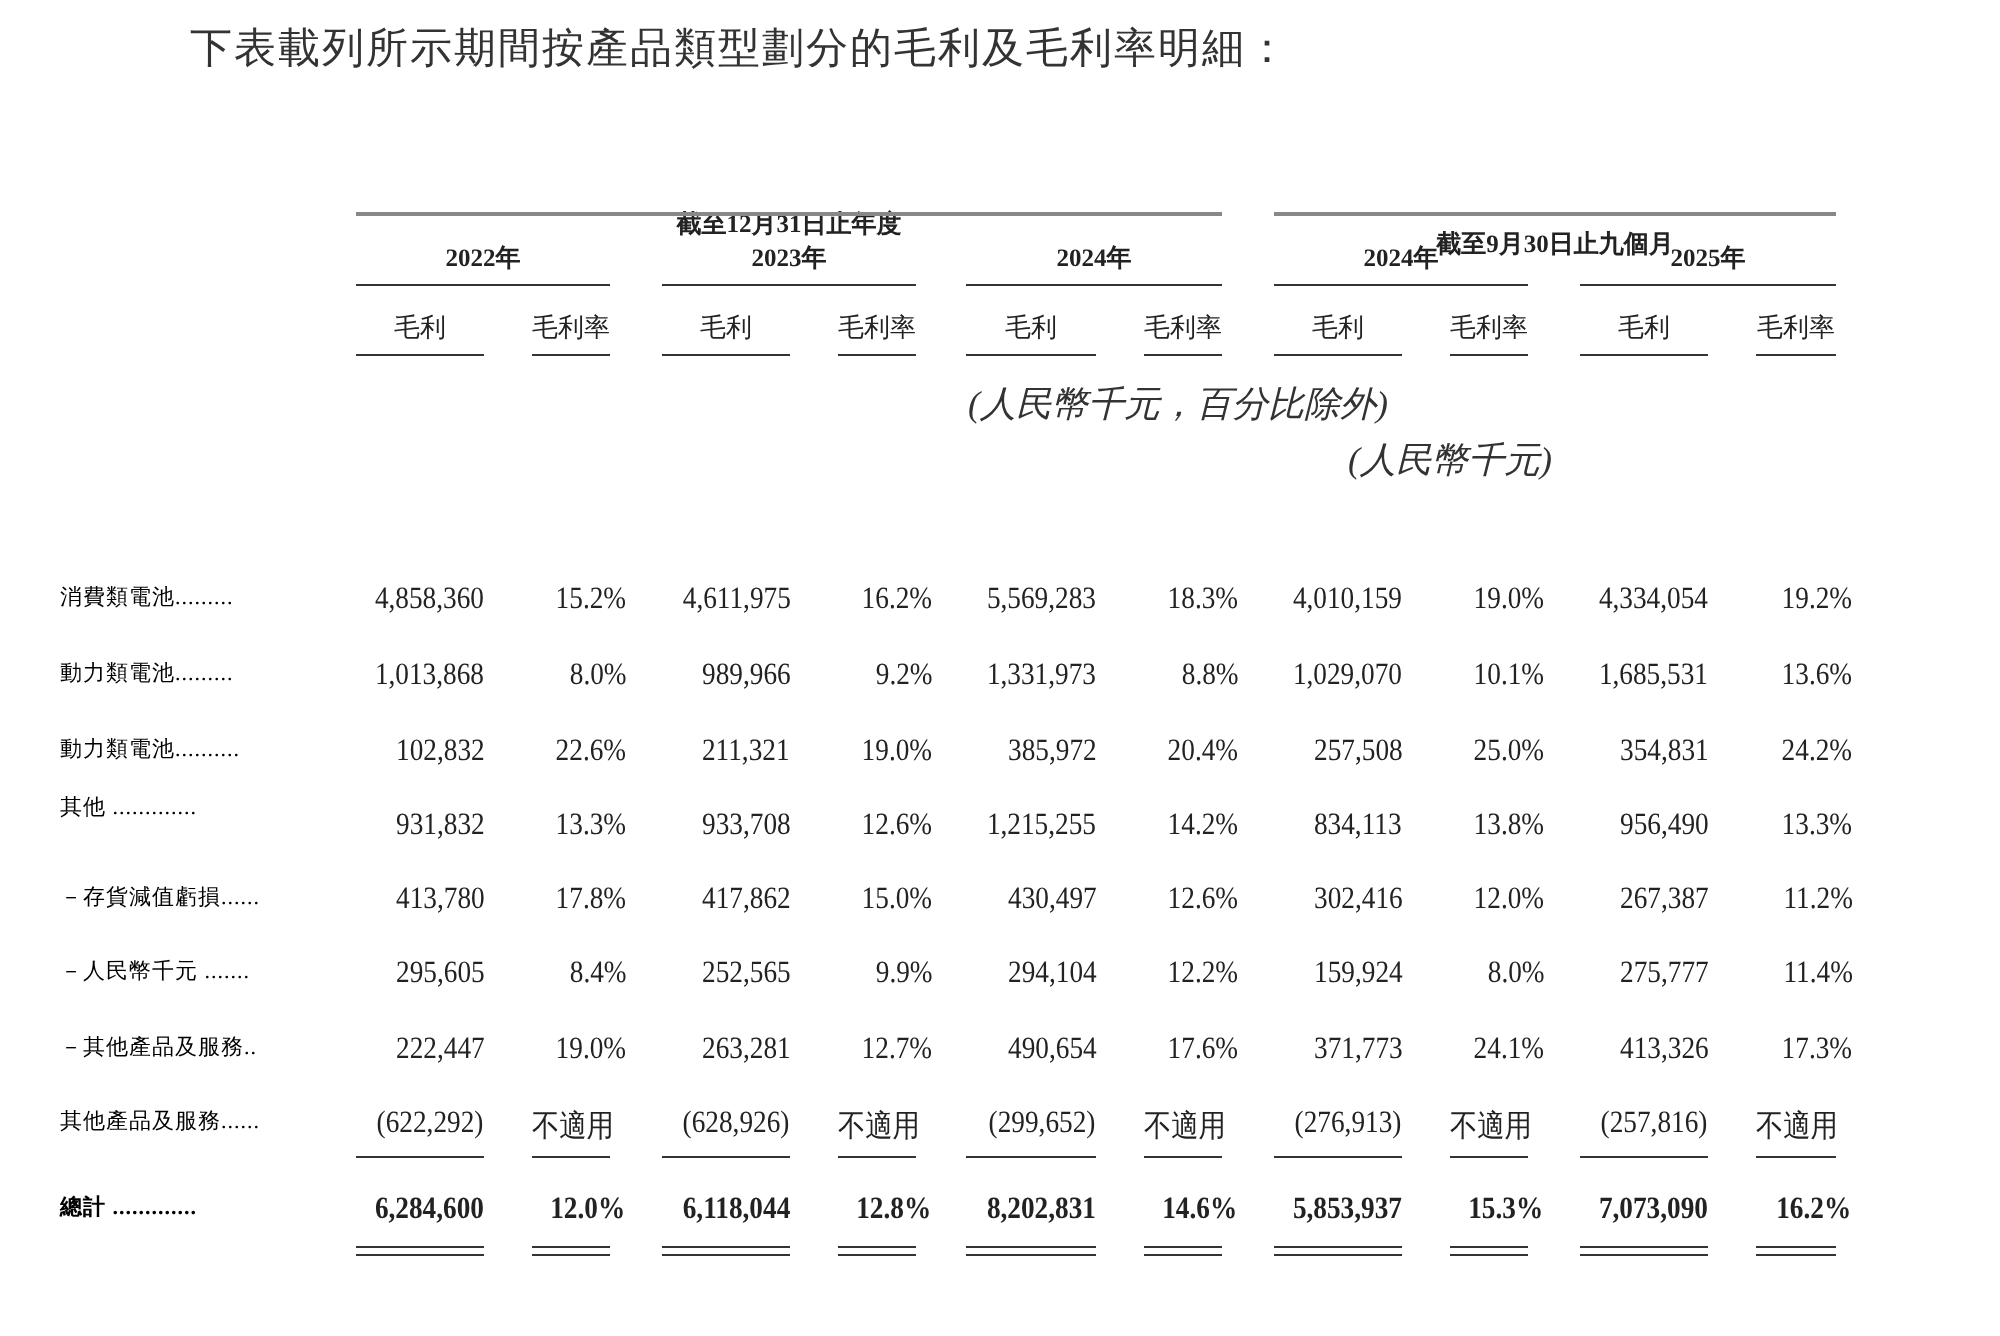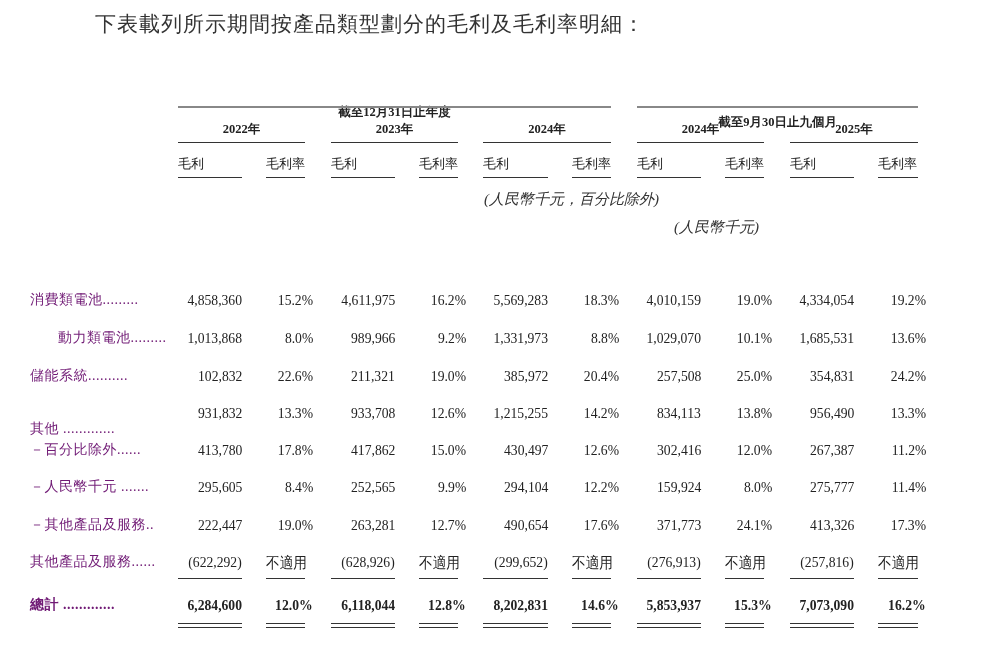--- a/index.html
+++ b/index.html
@@ -1,25 +1,25 @@
 <!DOCTYPE html>
 <html><head>
 <meta charset="utf-8">
 <style>
   html, body { margin:0; padding:0; background:#ffffff; }
   body { width:1000px; height:668px; position:relative; overflow:hidden;
          font-family:"Liberation Serif","DejaVu Serif",serif; color:#222; }
   .intro { position:absolute; left:95px; top:10px; font-size:21px; letter-spacing:1px; color:#333; }
   .abs { position:absolute; white-space:nowrap; }
   .hdr { font-size:12.5px; font-weight:bold; text-align:center; color:#222; }
-  .sub { font-size:13px; text-align:left; color:#222; }
+  .sub { font-size:13px; text-align:center; color:#222; }
   .hline { position:absolute; height:0; border-top:2px solid #888; }
   .uline { position:absolute; height:0; border-top:1.5px solid #333; }
-  .note { font-size:15px; font-style:italic; color:#333; }
-  .row-label { position:absolute; left:30px; font-size:14px; color:#701a75; letter-spacing:0.5px;font-family:Liberation Serif, serif; }
+  .note { font-size:18px; font-style:italic; color:#333; }
+  .row-label { position:absolute; left:30px; font-size:11px; color:#000000; letter-spacing:0.5px;font-family:Liberation Serif, serif; }
   .cell { position:absolute; font-size:15.5px; text-align:right; color:#222; transform:scaleX(0.88); transform-origin:right center; }
   .cell.na { text-align:left; transform-origin:left center; }
   .bold { font-weight:bold; }
   .dbl { position:absolute; height:3px; border-top:1.5px solid #333; border-bottom:1.5px solid #333; }
 </style>
 </head>
 <body>
 
 <div class="intro">下表載列所示期間按產品類型劃分的毛利及毛利率明細：</div>
 
@@ -71,54 +71,54 @@
     <div class="cell" style="top: 291px; right: 758px;">4,858,360</div>
     <div class="cell" style="top: 291px; right: 687px;">15.2%</div>
     <div class="cell" style="top: 291px; right: 605px;">4,611,975</div>
     <div class="cell" style="top: 291px; right: 534px;">16.2%</div>
     <div class="cell" style="top: 291px; right: 452px;">5,569,283</div>
     <div class="cell" style="top: 291px; right: 381px;">18.3%</div>
     <div class="cell" style="top: 291px; right: 299px;">4,010,159</div>
     <div class="cell" style="top: 291px; right: 228px;">19.0%</div>
     <div class="cell" style="top: 291px; right: 146px;">4,334,054</div>
     <div class="cell" style="top: 291px; right: 74px;">19.2%</div>
-    <div class="row-label" style="top: 329px; margin-left: 28px;">動力類電池.........</div>
+    <div class="row-label" style="top: 329px;">動力類電池.........</div>
     <div class="cell" style="top: 329px; right: 758px;">1,013,868</div>
     <div class="cell" style="top: 329px; right: 687px;">8.0%</div>
     <div class="cell" style="top: 329px; right: 605px;">989,966</div>
     <div class="cell" style="top: 329px; right: 534px;">9.2%</div>
     <div class="cell" style="top: 329px; right: 452px;">1,331,973</div>
     <div class="cell" style="top: 329px; right: 381px;">8.8%</div>
     <div class="cell" style="top: 329px; right: 299px;">1,029,070</div>
     <div class="cell" style="top: 329px; right: 228px;">10.1%</div>
     <div class="cell" style="top: 329px; right: 146px;">1,685,531</div>
     <div class="cell" style="top: 329px; right: 74px;">13.6%</div>
-    <div class="row-label" style="top: 367px;">儲能系統..........</div>
+    <div class="row-label" style="top: 367px;">動力類電池..........</div>
     <div class="cell" style="top: 367px; right: 758px;">102,832</div>
     <div class="cell" style="top: 367px; right: 687px;">22.6%</div>
     <div class="cell" style="top: 367px; right: 605px;">211,321</div>
     <div class="cell" style="top: 367px; right: 534px;">19.0%</div>
     <div class="cell" style="top: 367px; right: 452px;">385,972</div>
     <div class="cell" style="top: 367px; right: 381px;">20.4%</div>
     <div class="cell" style="top: 367px; right: 299px;">257,508</div>
     <div class="cell" style="top: 367px; right: 228px;">25.0%</div>
     <div class="cell" style="top: 367px; right: 146px;">354,831</div>
     <div class="cell" style="top: 367px; right: 74px;">24.2%</div>
-    <div class="row-label" style="top: 420px;">其他 .............</div>
+    <div class="row-label" style="top: 396px;">其他 .............</div>
     <div class="cell" style="top: 404px; right: 758px;">931,832</div>
     <div class="cell" style="top: 404px; right: 687px;">13.3%</div>
     <div class="cell" style="top: 404px; right: 605px;">933,708</div>
     <div class="cell" style="top: 404px; right: 534px;">12.6%</div>
     <div class="cell" style="top: 404px; right: 452px;">1,215,255</div>
     <div class="cell" style="top: 404px; right: 381px;">14.2%</div>
     <div class="cell" style="top: 404px; right: 299px;">834,113</div>
     <div class="cell" style="top: 404px; right: 228px;">13.8%</div>
     <div class="cell" style="top: 404px; right: 146px;">956,490</div>
     <div class="cell" style="top: 404px; right: 74px;">13.3%</div>
-    <div class="row-label" style="top: 441px;">－百分比除外......</div>
+    <div class="row-label" style="top: 441px;">－存貨減值虧損......</div>
     <div class="cell" style="top: 441px; right: 758px;">413,780</div>
     <div class="cell" style="top: 441px; right: 687px;">17.8%</div>
     <div class="cell" style="top: 441px; right: 605px;">417,862</div>
     <div class="cell" style="top: 441px; right: 534px;">15.0%</div>
     <div class="cell" style="top: 441px; right: 452px;">430,497</div>
     <div class="cell" style="top: 441px; right: 381px;">12.6%</div>
     <div class="cell" style="top: 441px; right: 299px;">302,416</div>
     <div class="cell" style="top: 441px; right: 228px;">12.0%</div>
     <div class="cell" style="top: 441px; right: 146px;">267,387</div>
     <div class="cell" style="top: 441px; right: 74px;">11.2%</div>

